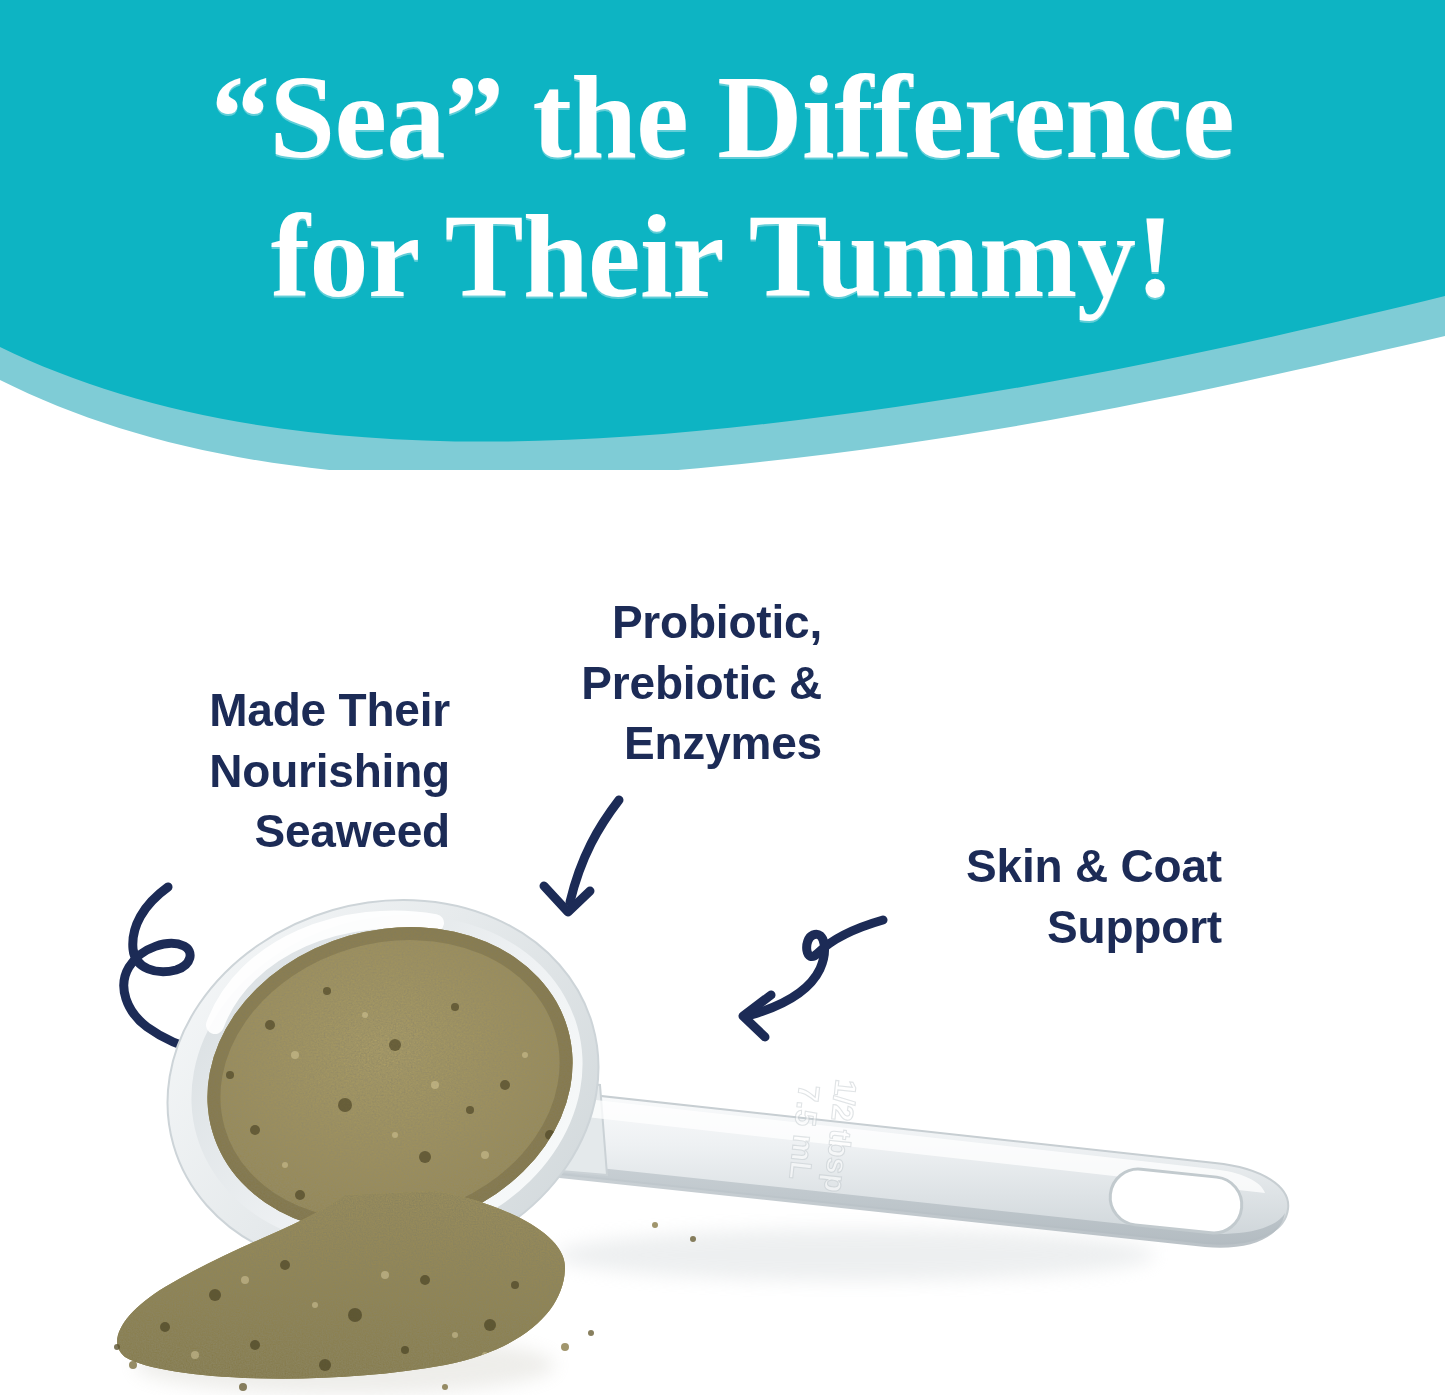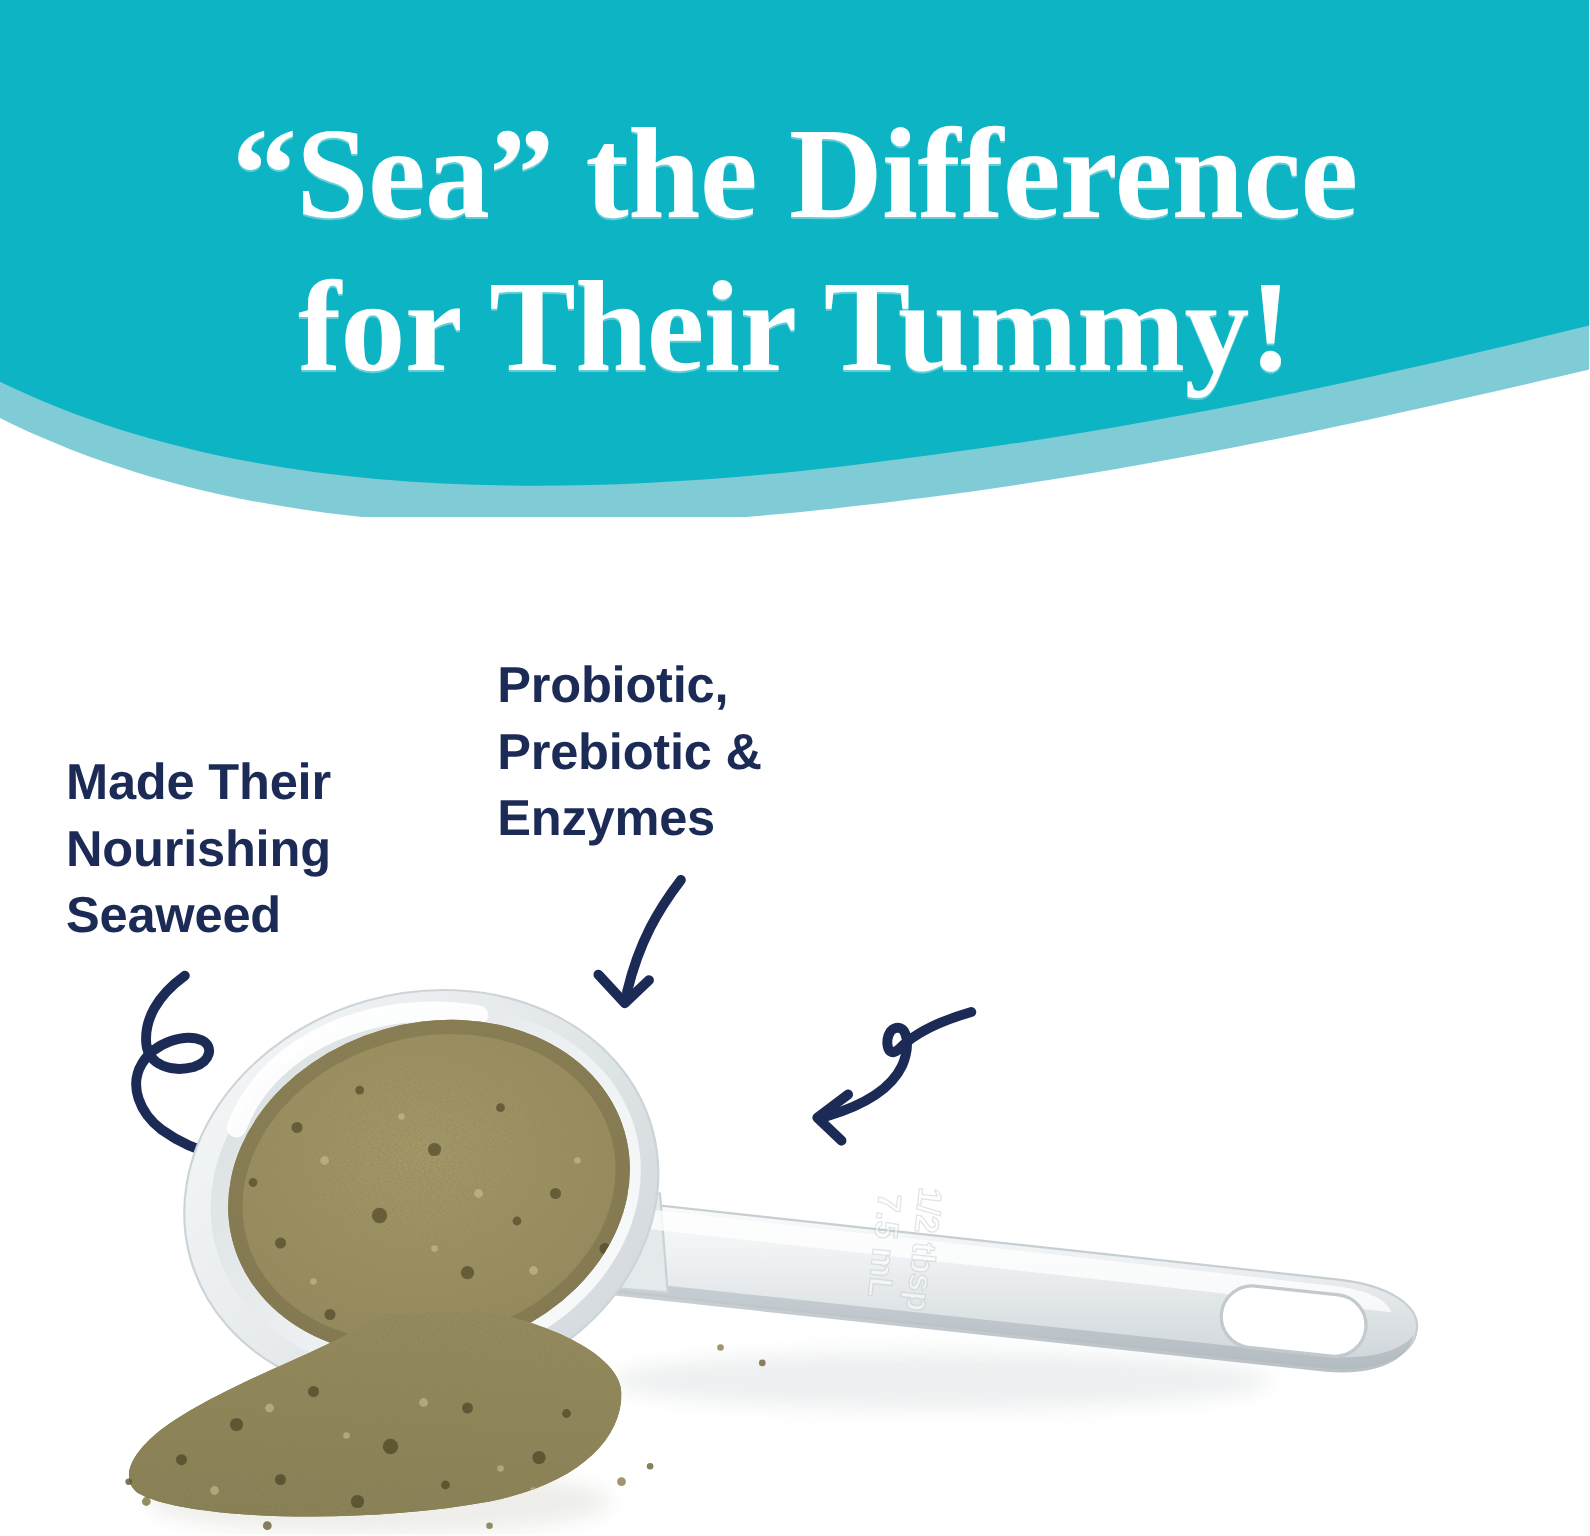--- a/index.html
+++ b/index.html
@@ -32,32 +32,31 @@
     text-align:center;
     color:#ffffff;
     font-family:"Liberation Serif", serif;
     font-weight:700;
     font-size:118px;
     line-height:1.18;
     letter-spacing:-0.5px;
     text-shadow:0 2px 0 rgba(255,255,255,0.35);
     z-index:5;
     white-space:pre-line;
-    margin-top:40px;
   }
 
   
   .feature-label {
     position:absolute;
     color:#1c2b56;
     font-family:"Liberation Sans", sans-serif;
     font-weight:700;
     font-size:46px;
     line-height:1.32;
-    text-align:left;
+    text-align:right;
     white-space:pre-line;
     letter-spacing:-0.2px;
   }
   #label-seaweed  { left:60px;  top:680px; width:390px; }
   #label-probio   { left:452px; top:592px; width:370px; }
   #label-skin     { left:832px; top:836px; width:390px; }
 
   
   .arrow { position:absolute; }
   #arrow-seaweed { left:95px;  top:875px; width:160px; height:190px; }
@@ -117,20 +116,22 @@
 Enzymes</div>
 
   <div class="arrow" id="arrow-probio">
     <svg viewBox="0 0 150 165">
       <path fill="none" stroke="#1c2b56" stroke-width="9" stroke-linecap="round" stroke-linejoin="round" d="M104,40
                C 84,66 66,96 55,142"></path>
       <path fill="none" stroke="#1c2b56" stroke-width="9" stroke-linecap="round" stroke-linejoin="round" d="M29,126 L53,152 L75,131"></path>
     </svg>
   </div>
 
+  <div class="feature-label" id="label-skin">Skin &amp; Coat
+Support</div>
 
   <div class="arrow" id="arrow-skin">
     <svg viewBox="0 0 195 150">
       <path fill="none" stroke="#1c2b56" stroke-width="9" stroke-linecap="round" stroke-linejoin="round" d="M168,25
                C 140,33 116,45 103,58
                C 90,71 88,44 98,40
                C 110,35 113,56 105,74
                C 95,95 70,110 36,120"></path>
       <path fill="none" stroke="#1c2b56" stroke-width="9" stroke-linecap="round" stroke-linejoin="round" d="M56,100 L28,121 L50,142"></path>
     </svg>

